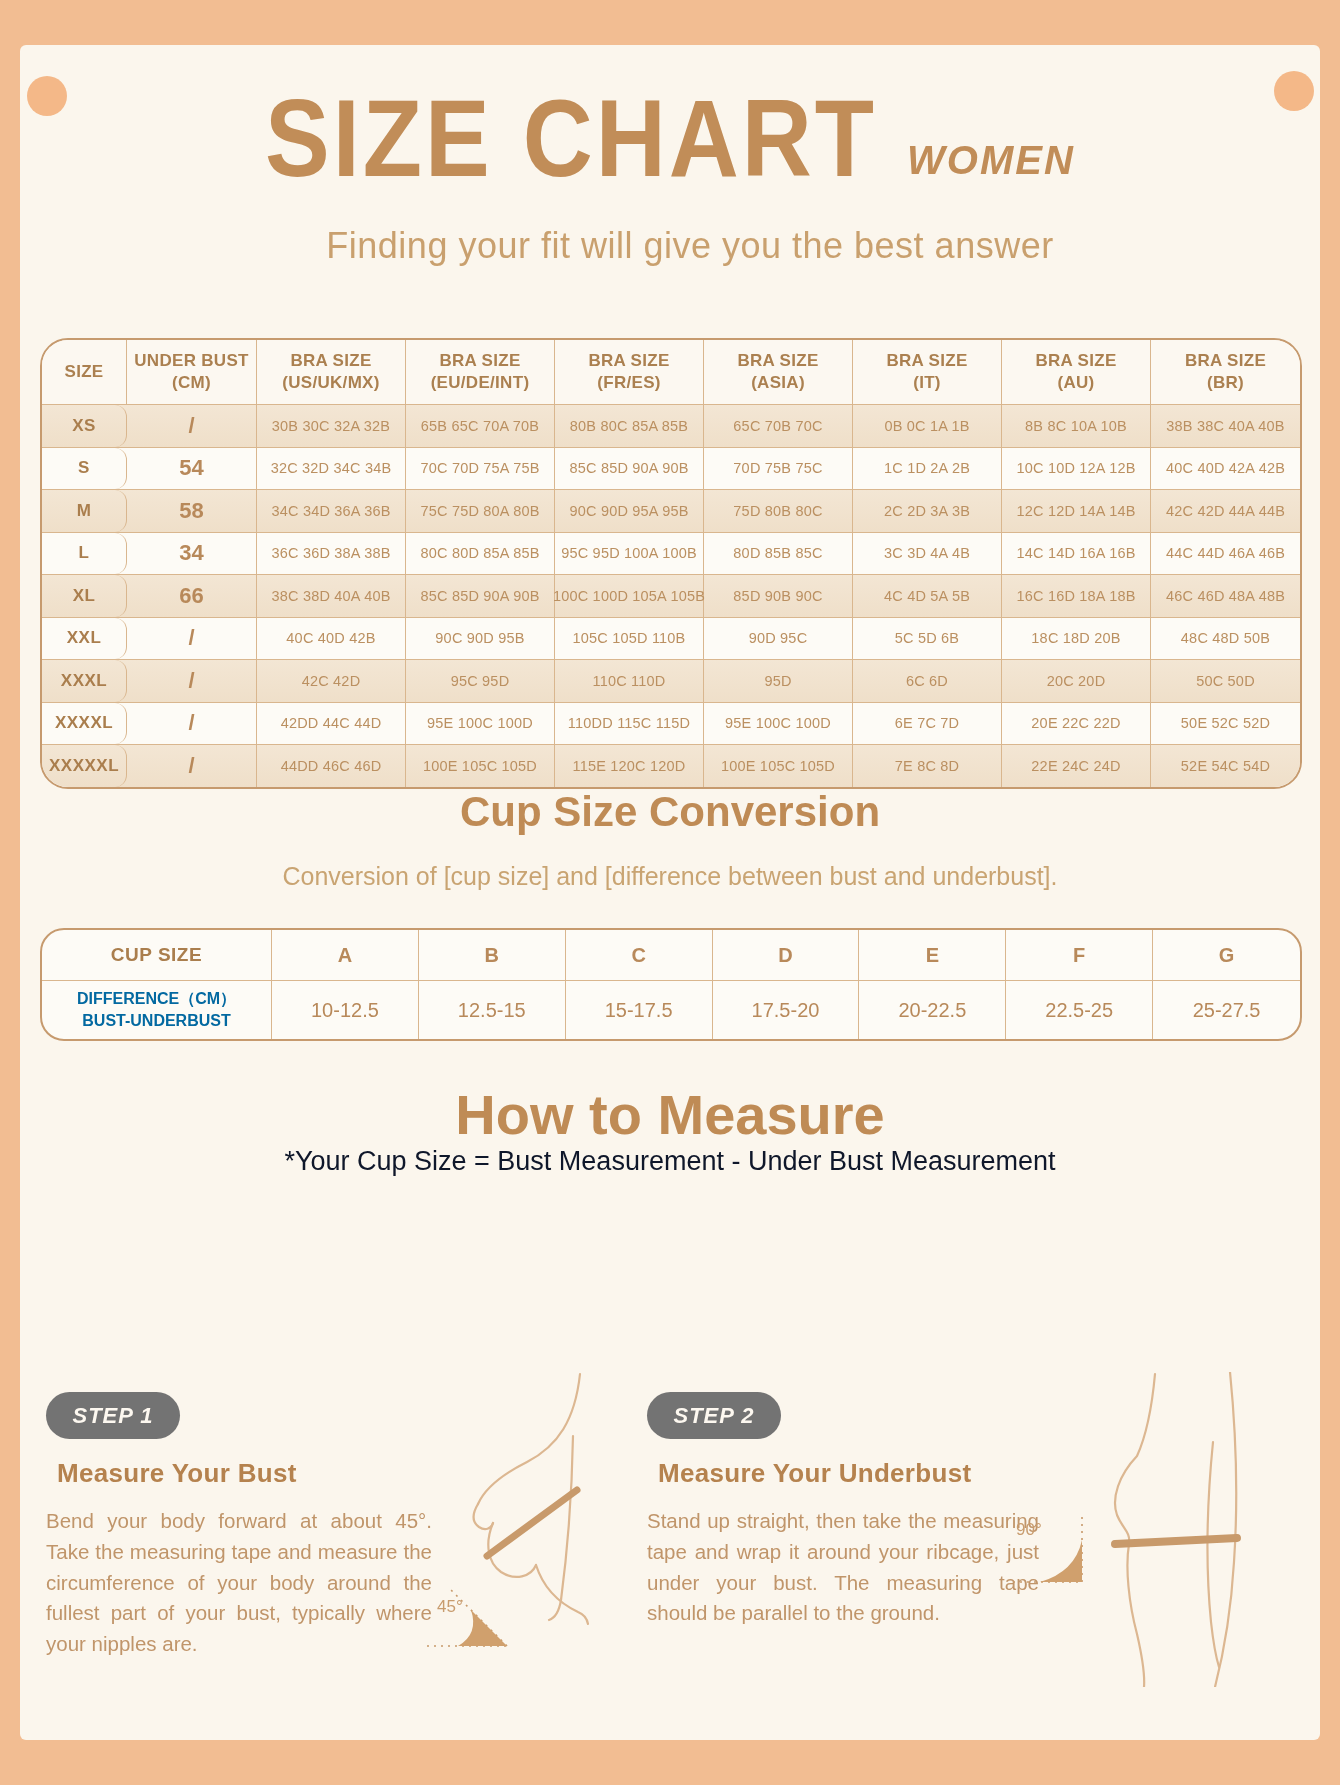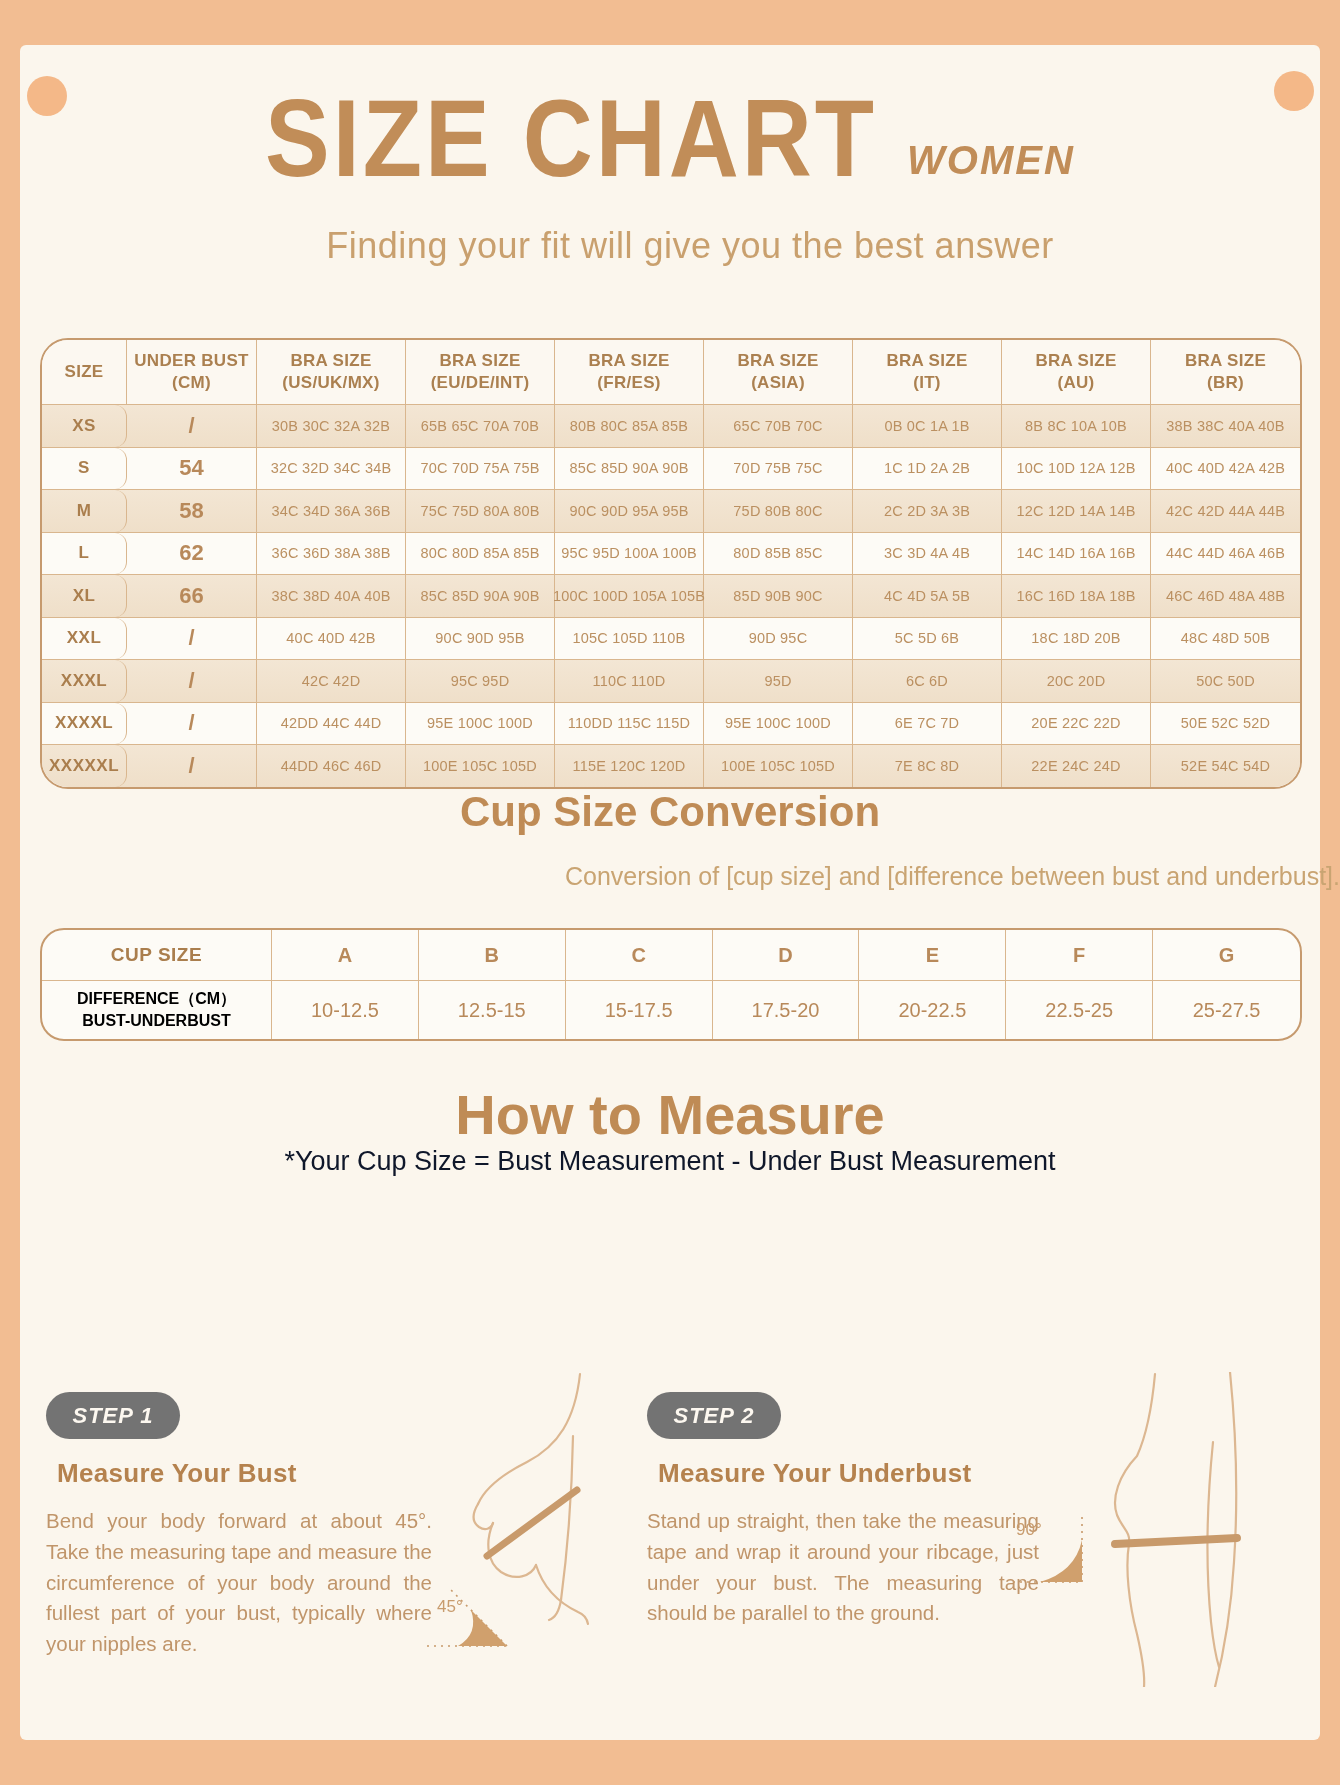--- a/index.html
+++ b/index.html
@@ -42,36 +42,36 @@
   .st-data { height:41.5px; }
   .st-data.beige { background:linear-gradient(180deg,#f3e6d4,#efdfc9); }
   .st-data.white { background:#fdfbf6; }
   .st-size { font-size:17px; font-weight:bold; color:#aa7e4d; letter-spacing:0.5px;border-radius:12px; }
   .st-ub   { font-size:22px; font-weight:bold; color:#b8895a; }
   .st-cell { font-size:14.5px; color:#bb9061; letter-spacing:0.2px; white-space:nowrap; }
 
   
   .section-title { position:absolute; left:0; width:100%; text-align:center; font-weight:bold; color:#bf8b55; }
   #cup-title { top:788px; font-size:42px; }
-  #cup-sub   { position:absolute; top:862px; left:0; width:100%; text-align:right; font-size:25px; color:#c9a472; }
+  #cup-sub   { position:absolute; top:862px; left:0; width:100%; text-align:center; font-size:25px; color:#c9a472; }
   .cup-table {
     position:absolute; left:40px; top:928px; width:1258px;
     border:2px solid #c69a6e; border-radius:24px; overflow:hidden; background:#fdfbf6;
   }
   .cup-row { display:grid; grid-template-columns:230px repeat(7,1fr); }
   .cup-row > div {
     display:flex; flex-direction:column; justify-content:center; align-items:center;
     text-align:center; border-right:1px solid #d9b68e; min-width:0;
   }
   .cup-row > div:last-child { border-right:none; }
   .cup-row + .cup-row { border-top:1px solid #d9b68e; }
   .cup-r1 { height:50px; } .cup-r2 { height:58px; }
   .cup-label { font-size:19px; font-weight:bold; color:#aa7e4d; letter-spacing:0.5px; }
   .cup-letter { font-size:20px; font-weight:600; color:#b8895a; }
-  .cup-diff-label { font-size:16px; font-weight:bold; color:#000000; line-height:1.35; }
+  .cup-diff-label { font-size:16px; font-weight:bold; color:#0369a1; line-height:1.35; }
   .cup-val { font-size:20px; color:#b8895a; }
 
   
   #measure-title { top:1082px; font-size:56px; }
   #measure-sub   { position:absolute; top:1146px; left:0; width:100%; text-align:center; font-size:27px; color:#0f172a; }
 
   .step-badge {
     position:absolute; width:134px; height:47px; background:#737373; border-radius:25px;
     color:#fdf8f0; font-weight:bold; font-style:italic; font-size:22px; letter-spacing:1px;
     display:flex; align-items:center; justify-content:center;
@@ -175,21 +175,21 @@
         <div class="st-cell">34C 34D 36A 36B</div>
         <div class="st-cell">75C 75D 80A 80B</div>
         <div class="st-cell">90C 90D 95A 95B</div>
         <div class="st-cell">75D 80B 80C</div>
         <div class="st-cell">2C 2D 3A 3B</div>
         <div class="st-cell">12C 12D 14A 14B</div>
         <div class="st-cell">42C 42D 44A 44B</div>
       </div>
       <div class="st-row st-data white">
         <div class="st-size">L</div>
-        <div class="st-ub">62</div>
+        <div class="st-ub">34</div>
         <div class="st-cell">36C 36D 38A 38B</div>
         <div class="st-cell">80C 80D 85A 85B</div>
         <div class="st-cell">95C 95D 100A 100B</div>
         <div class="st-cell">80D 85B 85C</div>
         <div class="st-cell">3C 3D 4A 4B</div>
         <div class="st-cell">14C 14D 16A 16B</div>
         <div class="st-cell">44C 44D 46A 46B</div>
       </div>
       <div class="st-row st-data beige">
         <div class="st-size">XL</div>

